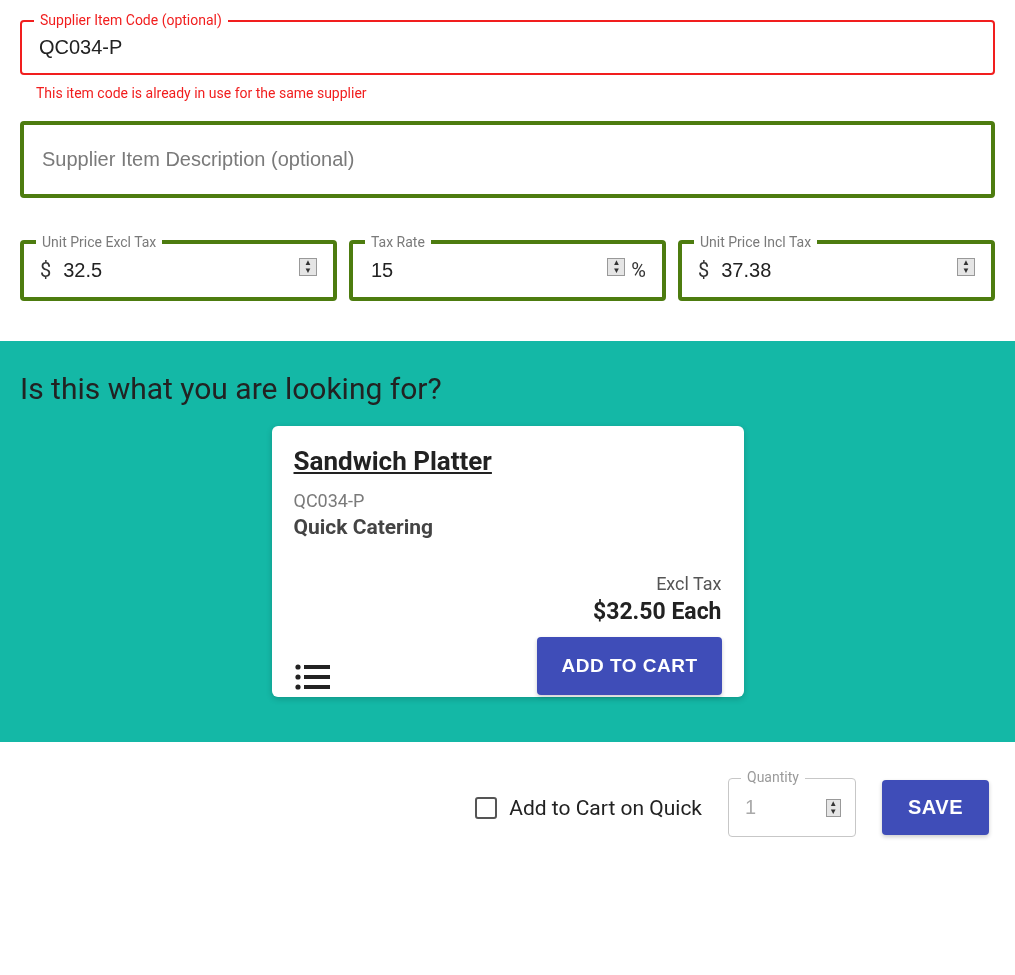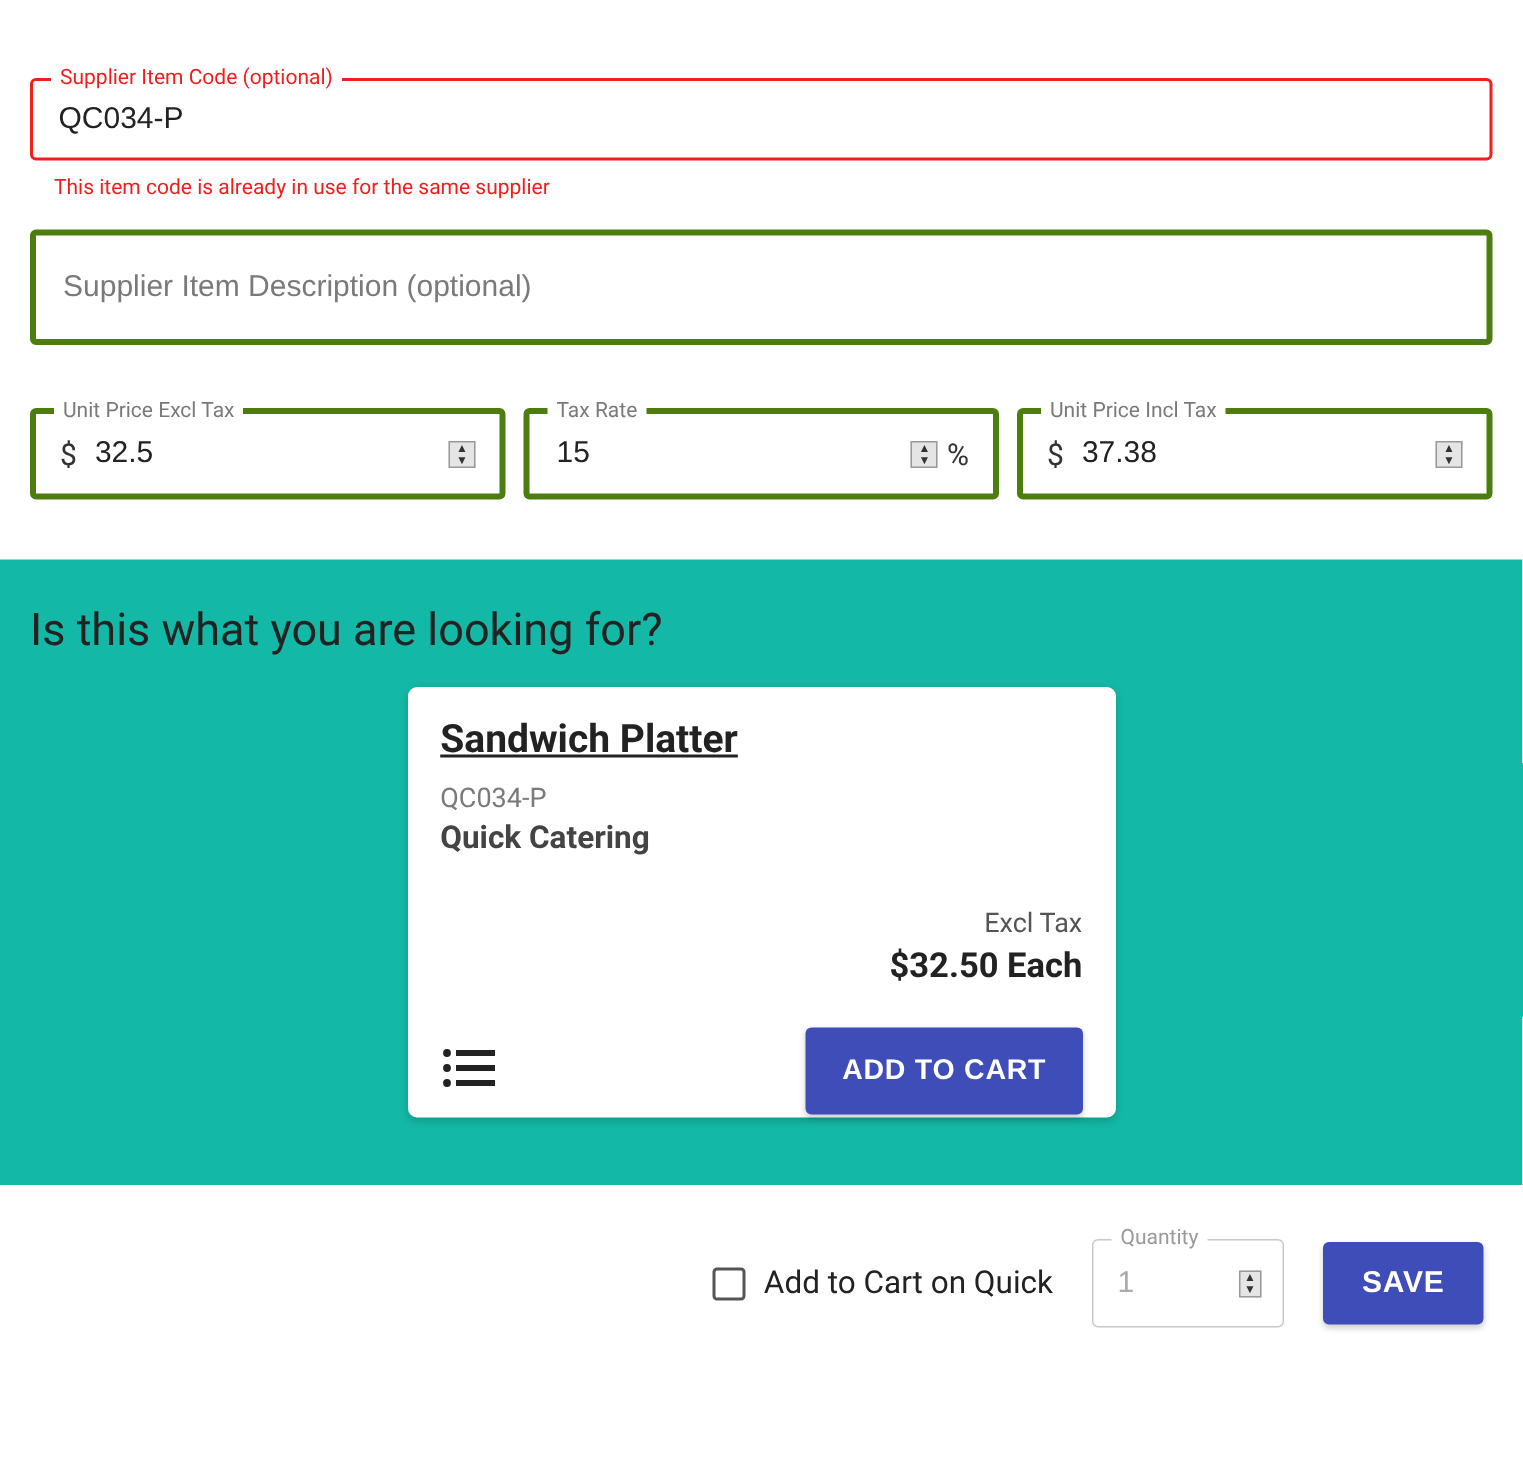--- a/index.html
+++ b/index.html
@@ -21,21 +21,20 @@
   .field {
     position: relative;
     border: 4px solid #4d7c0f;
     border-radius: 4px;
     padding: 14px 16px;
   }
   .field.error {
     border-color: #f11e1e;
     border-width: 2px;
     padding: 13px 15px;
-    margin-top: 32px;
   }
   .field .floating-label {
     position: absolute;
     top: -10px;
     left: 12px;
     background: #fff;
     padding: 0 6px;
     font-size: 14px;
     color: #7a7a7a;
   }
@@ -71,21 +70,21 @@
   }
 
   .price-row {
     display: flex;
     gap: 12px;
     margin-top: 42px;
   }
   .price-row .field {
     flex: 1;
     display: flex;
-    align-items: center;
+    align-items: flex-start;
   }
   .prefix, .suffix {
     font-size: 20px;
     color: #333;
   }
   .prefix { margin-right: 10px; }
   .suffix { margin-left: 6px; }
   .price-row input[type="number"] {
     flex: 1;
     min-width: 0;
@@ -141,36 +140,36 @@
     margin: 0 0 4px 0;
   }
   .card-vendor {
     font-size: 21px;
     font-weight: 700;
     color: #444;
     margin: 0 0 34px 0;
   }
   .card-price-block {
     text-align: right;
-    margin-bottom: 28px;
+    margin-bottom: 12px;
   }
   .excl-tax {
     font-size: 18px;
     color: #555;
   }
   .card-price {
     font-size: 23px;
     font-weight: 700;
     color: #222;
     margin-top: 4px;
   }
   .card-actions {
     display: flex;
     justify-content: space-between;
-    align-items: center;
+    align-items: flex-end;
   }
   .list-icon {
     cursor: pointer;
   }
   .btn {
     background: #3f4db8;
     color: #fff;
     border: none;
     border-radius: 4px;
     font-size: 19px;

